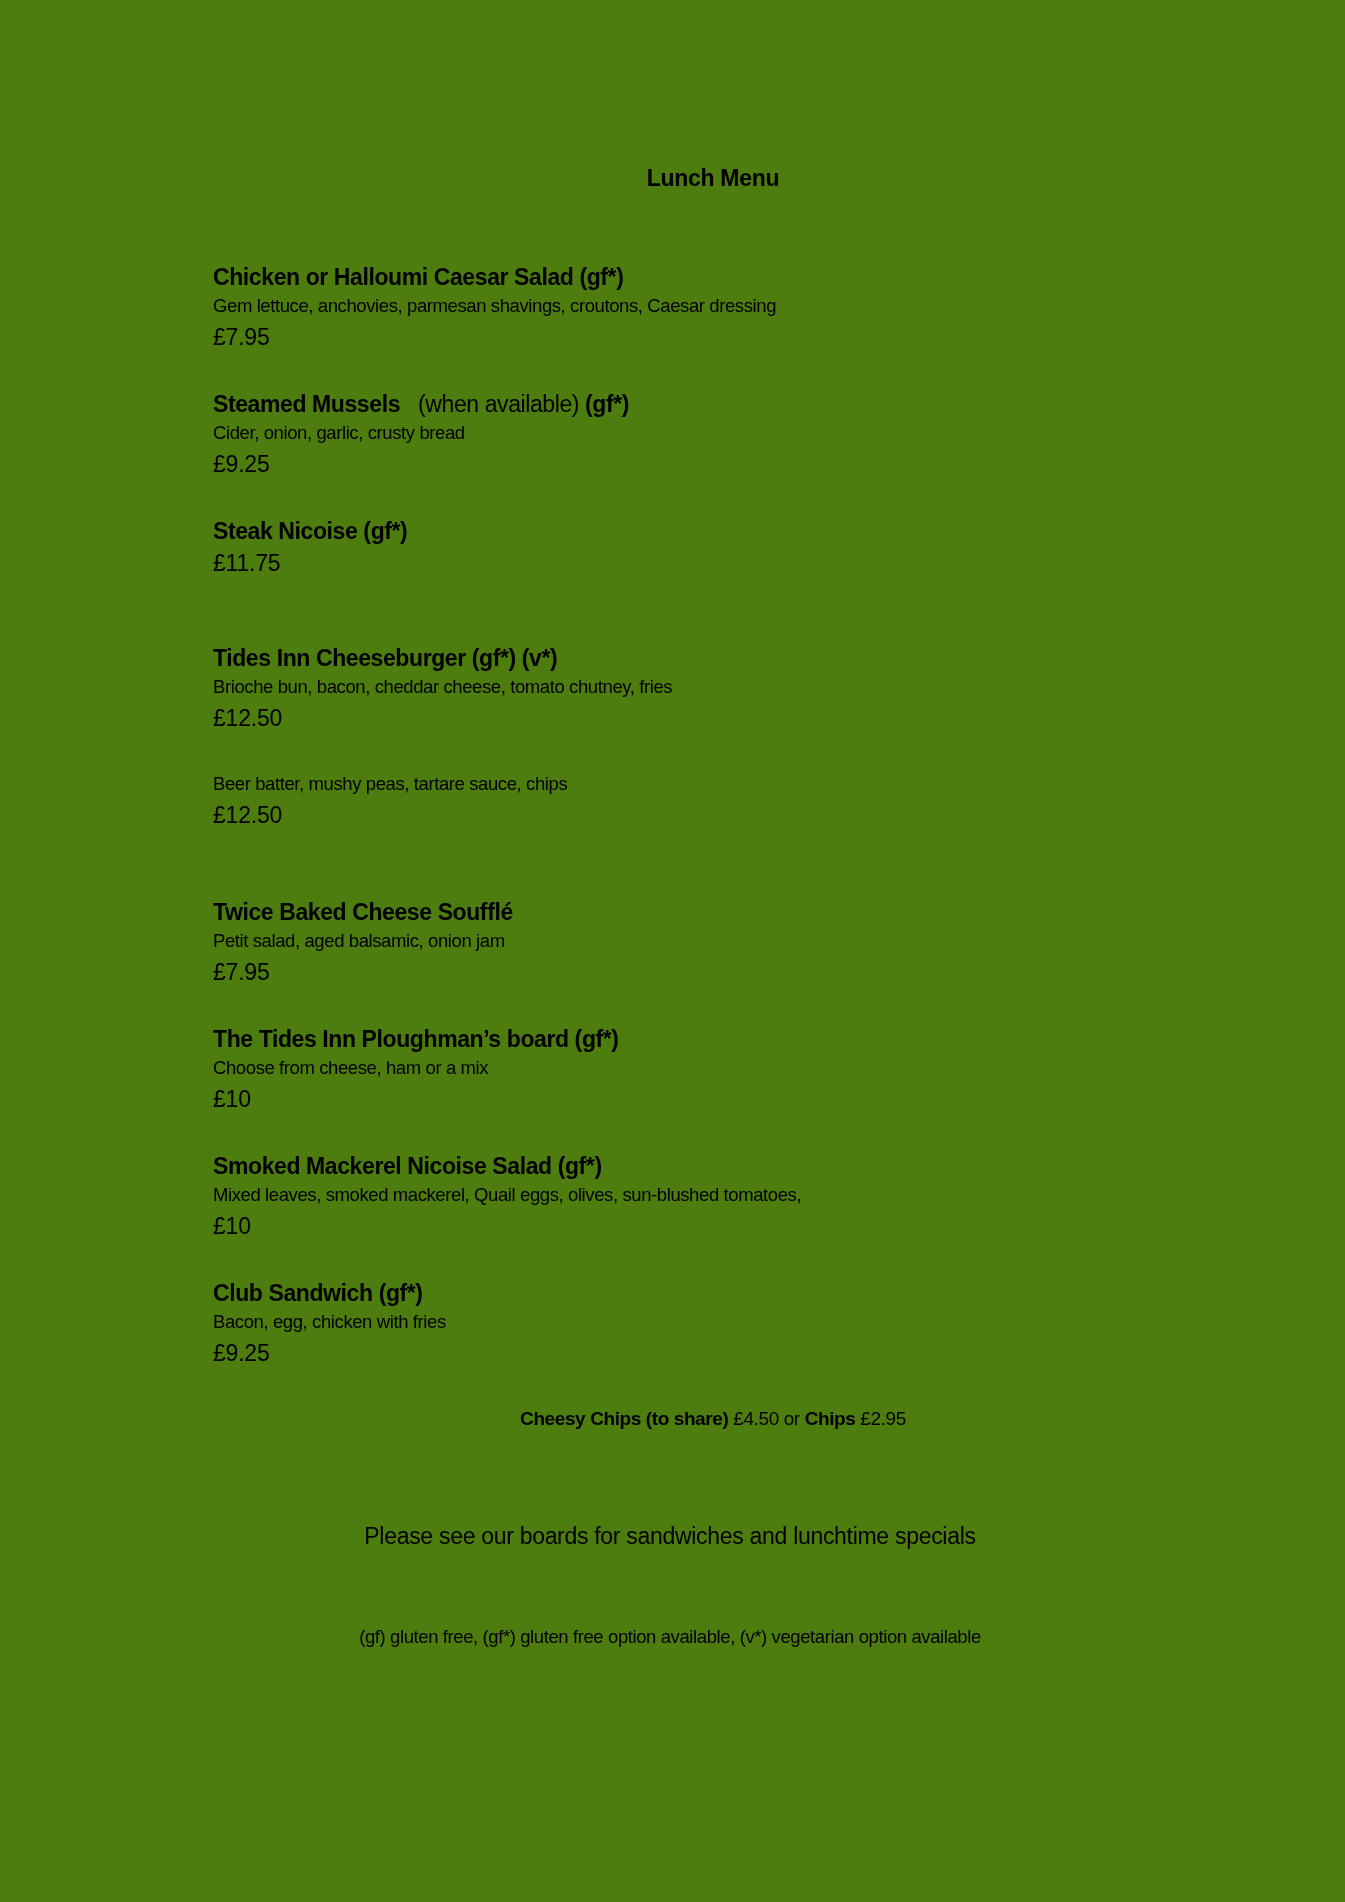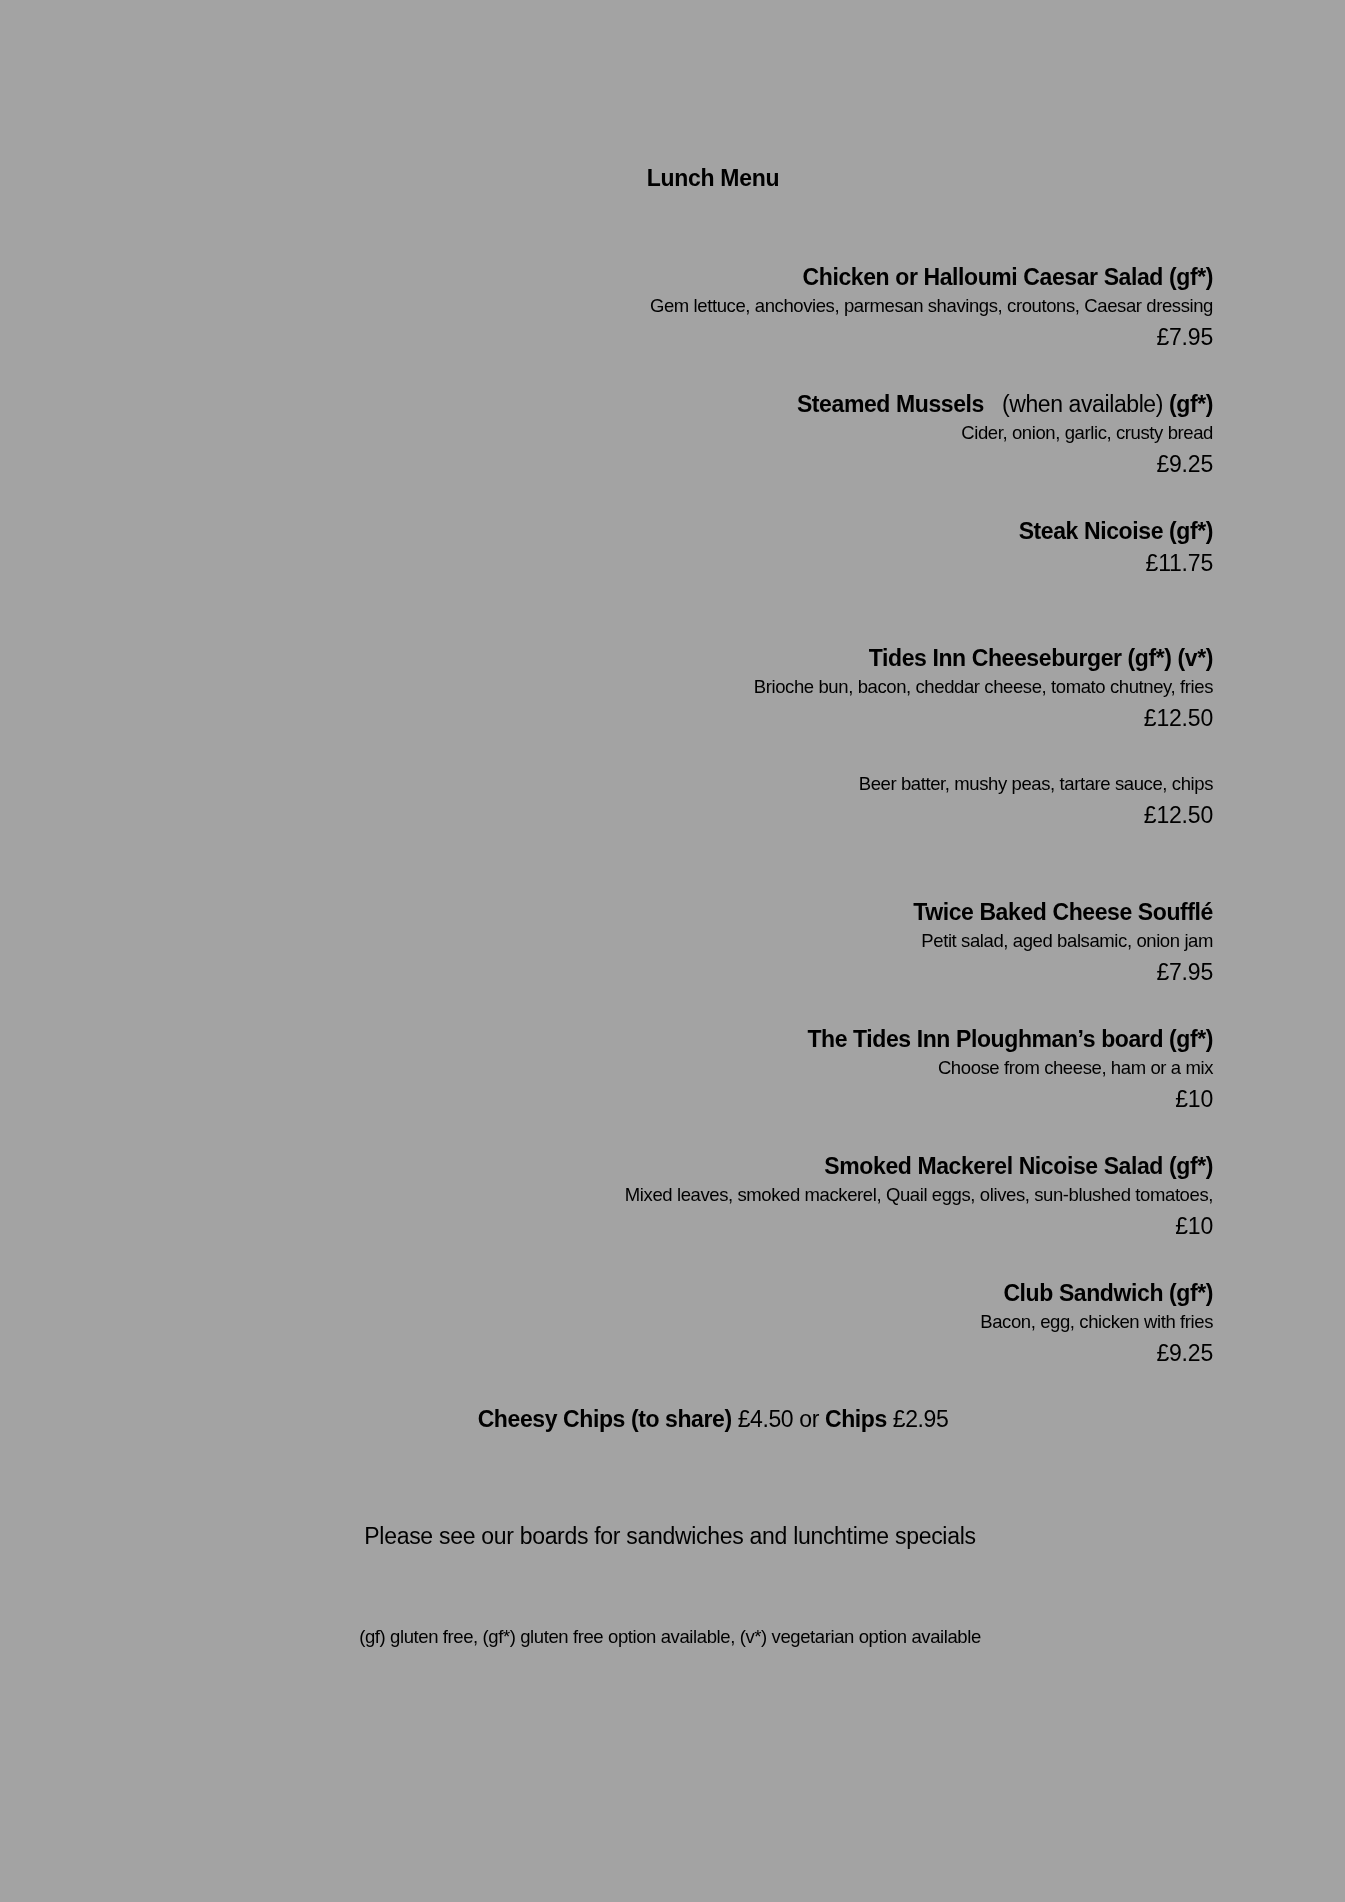--- a/index.html
+++ b/index.html
@@ -14,41 +14,41 @@
       overflow: hidden;
       font-family: "Liberation Sans", "DejaVu Sans", sans-serif;
       color: #000000;
     }
     .page {
       position: absolute;
       left: 0;
       top: 0;
       width: 1345px;
       height: 1902px;
-      background: #a3a3a3;
+      background: #4d7c0f;
     }
     .menu-title {
       position: absolute;
       top: 164px;
       left: 563px;
       width: 300px;
       text-align: center;
       font-weight: bold;
       font-size: 23px;
       letter-spacing: -0.3px;
       line-height: 28px;
     }
     .menu-list {
       position: absolute;
       top: 262px;
       left: 213px;
       width: 1000px;
     }
     .menu-item {
-      text-align: right;
+      text-align: left;
       height: 127px;
     }
     .item-name {
       font-weight: bold;
       font-size: 23px;
       letter-spacing: -0.4px;
       line-height: 30px;
       height: 30px;
       white-space: nowrap;
     }
@@ -68,21 +68,21 @@
       letter-spacing: -0.2px;
       line-height: 34px;
       height: 34px;
     }
     .sides-line {
       position: absolute;
       top: 1404px;
       left: 213px;
       width: 1000px;
       text-align: center;
-      font-size: 23px;
+      font-size: 19px;
       letter-spacing: -0.4px;
       line-height: 30px;
       white-space: nowrap;
     }
     .sides-line .b { font-weight: bold; }
     .boards-note {
       position: absolute;
       top: 1521px;
       left: 270px;
       width: 800px;

